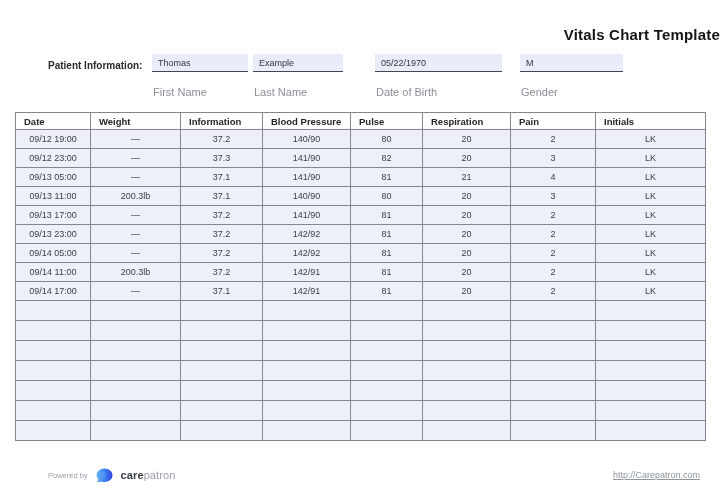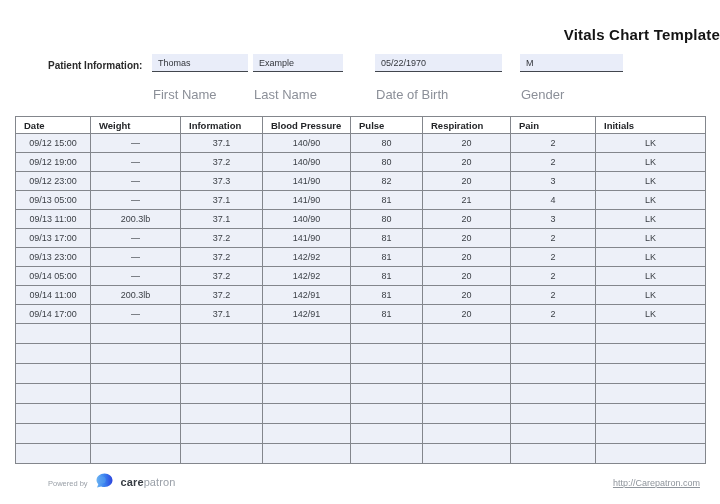--- a/index.html
+++ b/index.html
@@ -8,26 +8,26 @@
     font-family:"Liberation Sans", sans-serif;overflow:hidden;
     -webkit-font-smoothing:antialiased;
   }
   .page-title{
     padding-top:26px;text-align:right;font-size:15px;font-weight:bold;
     color:#141414;letter-spacing:.2px;
   }
   
   .patient-row{display:flex;align-items:flex-start;margin-top:11px;}
   .pi-label{font-size:10px;font-weight:bold;color:#2b2b2b;margin-left:48px;width:104px;padding-top:6px;}
-  .field{display:flex;flex-direction:column;gap:13px;}
+  .field{display:flex;flex-direction:column;}
   .field .box{
     background:#e9edf9;border-bottom:1.5px solid #42464d;height:18px;
     box-sizing:border-box;font-size:9px;color:#33363c;padding:4px 0 0 6px;
   }
-  .field .lbl{font-size:13px;color:#8b8f98;margin-top:2px;padding-left:1px;}
+  .field .lbl{font-size:11px;color:#8b8f98;margin-top:14px;padding-left:1px;}
   .f1{width:96px;}
   .f2{width:90px;margin-left:5px;}
   .f3{width:127px;margin-left:32px;}
   .f4{width:103px;margin-left:18px;}
   
   table.vitals{
     margin:14px 17px 0 15px;width:690px;border-collapse:collapse;table-layout:fixed;
     border:1.5px solid #5c6066;
   }
   table.vitals th{
@@ -37,21 +37,21 @@
   }
   table.vitals td{
     background:#edf0f8;border:1px solid #83868c;font-size:9px;color:#3a3e44;
     text-align:center;height:19px;box-sizing:border-box;padding:0;
     white-space:nowrap;overflow:hidden;
   }
   table.vitals tr.empty td{height:20px;}
   
   .footer{
     position:absolute;left:0;right:0;top:462px;height:26px;
-    display:flex;align-items:flex-end;
+    display:flex;align-items:center;
   }
   .powered{font-size:7.5px;color:#9aa0a8;margin-left:48px;}
   .logo{margin-left:8px;display:flex;align-items:center;}
   .wordmark{font-size:11px;margin-left:8px;letter-spacing:.1px;}
   .wm-care{font-weight:bold;color:#383d44;}
   .wm-patron{color:#9aa0a8;}
   .footer-link{
     margin-left:auto;margin-right:20px;font-size:9px;color:#8f959c;
     text-decoration:underline;cursor:pointer;
   }
@@ -98,30 +98,20 @@
         <th>Weight</th>
         <th>Information</th>
         <th>Blood Pressure</th>
         <th>Pulse</th>
         <th>Respiration</th>
         <th>Pain</th>
         <th>Initials</th>
       </tr>
     </thead>
   <tbody>
-      <tr>
-        <td>09/12 15:00</td>
-        <td>—</td>
-        <td>37.1</td>
-        <td>140/90</td>
-        <td>80</td>
-        <td>20</td>
-        <td>2</td>
-        <td>LK</td>
-      </tr>
       <tr>
         <td>09/12 19:00</td>
         <td>—</td>
         <td>37.2</td>
         <td>140/90</td>
         <td>80</td>
         <td>20</td>
         <td>2</td>
         <td>LK</td>
       </tr>

